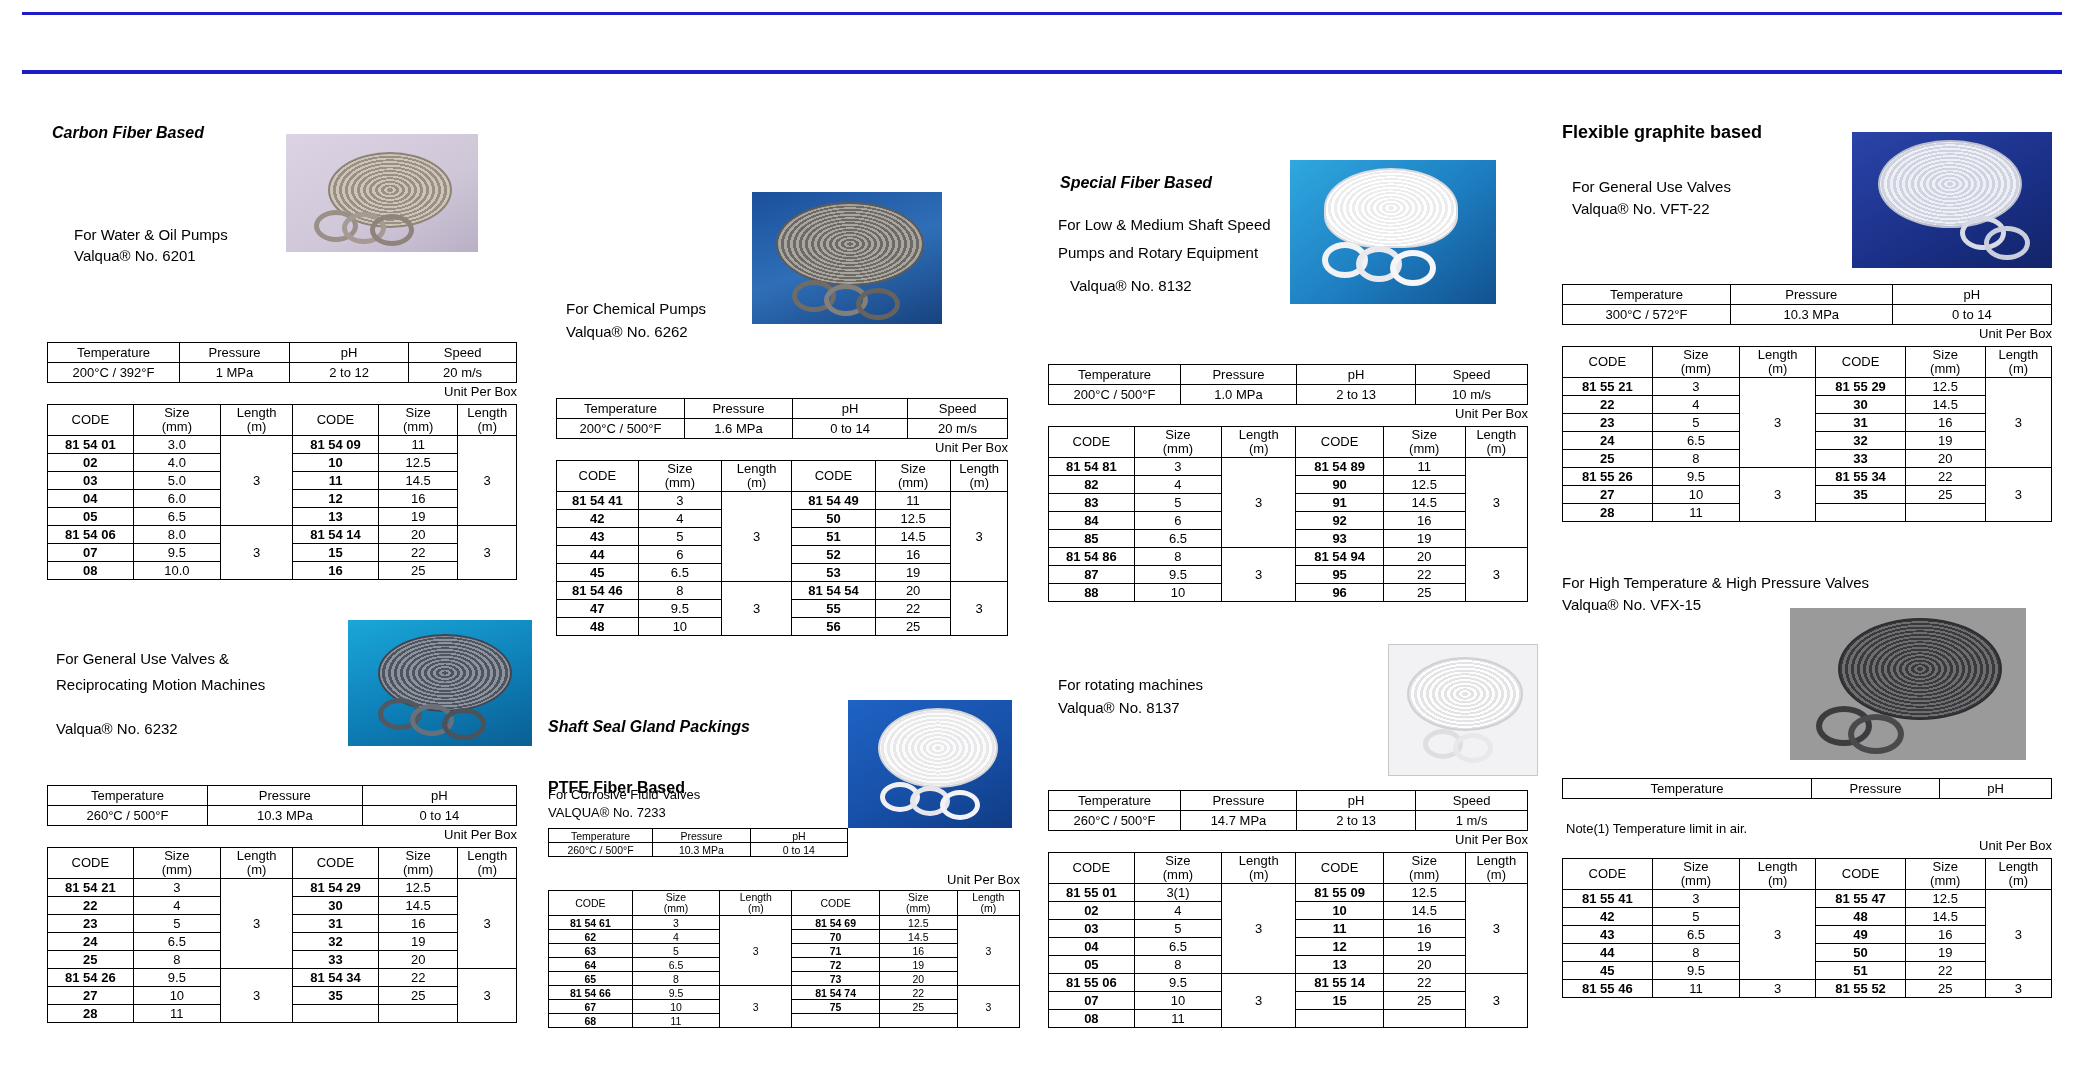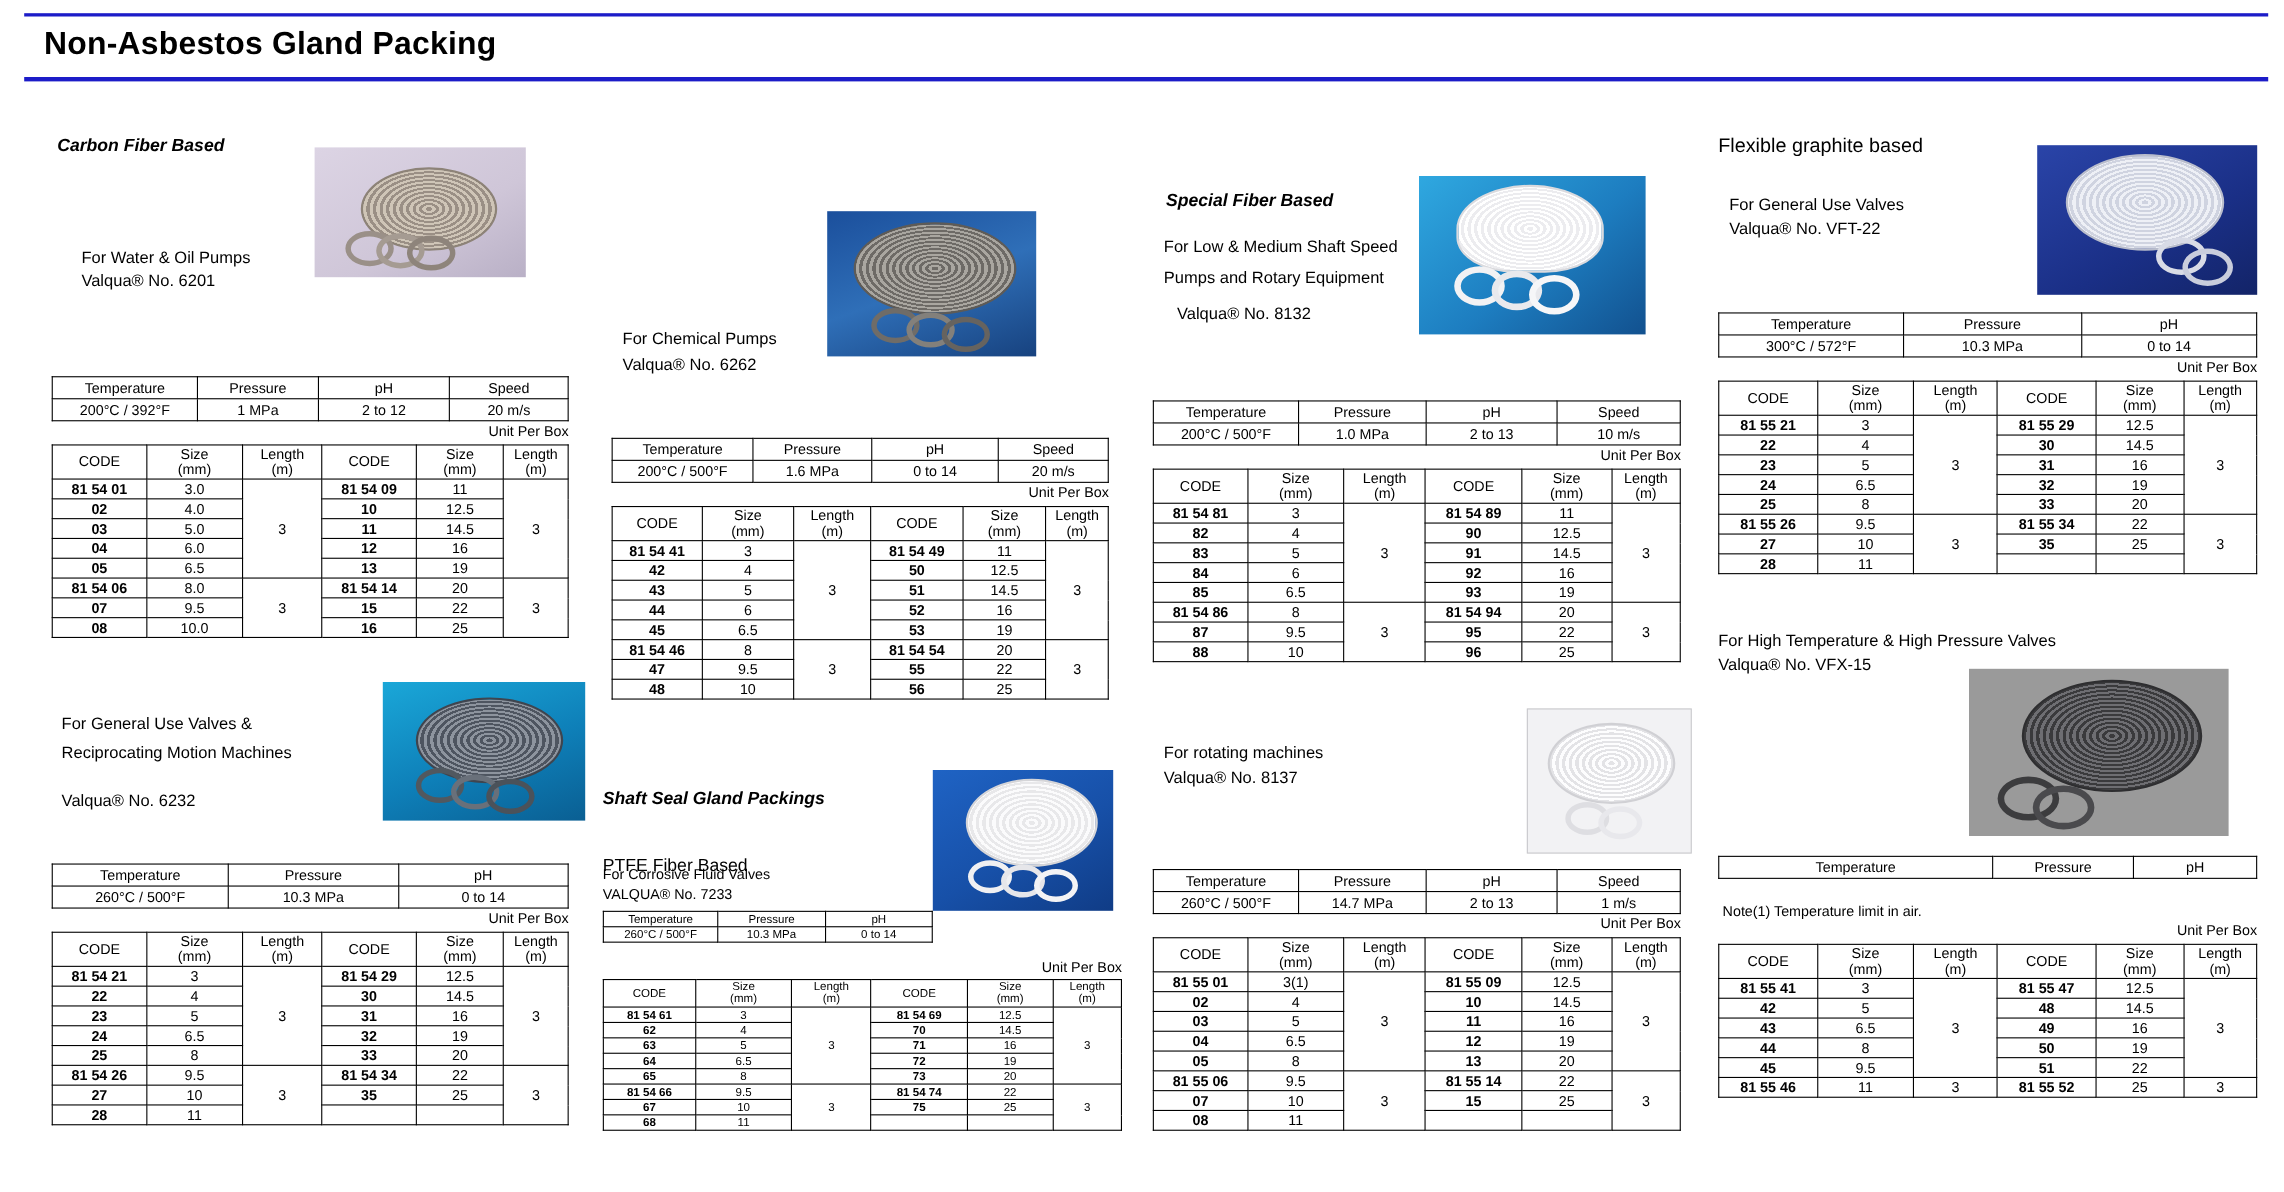--- a/index.html
+++ b/index.html
@@ -10,21 +10,21 @@
   }
   .page{position:relative;width:2076px;height:1084px;}
 
   
   .hdr-rule-top{position:absolute;left:22px;top:12px;width:2040px;height:3px;background:#1c1cc8;}
   .hdr-rule-bot{position:absolute;left:22px;top:70px;width:2040px;height:4px;background:#1c1cc8;}
   .hdr-title{position:absolute;left:40px;top:24px;font-size:29px;font-weight:bold;letter-spacing:.2px;}
 
   
   .sec-title{position:absolute;font-size:16px;font-weight:bold;font-style:italic;}
-  .sec-title-b{position:absolute;font-size:16px;font-weight:normal;}
+  .sec-title-b{position:absolute;font-size:16px;font-weight:bold;}
   .cap{position:absolute;font-size:15px;line-height:21px;}
   .cap-s{position:absolute;font-size:13px;line-height:18px;}
   .upb{position:absolute;font-size:13px;text-align:right;}
 
   
   table{border-collapse:collapse;position:absolute;background:#fff;}
   table td,table th{border:1px solid #000;font-weight:normal;text-align:center;padding:0;}
   .tprop td,.tprop th{font-size:13px;height:19px;}
   .tcode td{font-size:13px;height:17px;}
   .tcode .hd{height:30px;line-height:14px;}
@@ -36,21 +36,20 @@
   .photo{position:absolute;overflow:hidden;}
   .ph-inner{width:100%;height:100%;position:relative;}
   .coil{position:absolute;border-radius:50%;}
 </style>
 </head>
 <body>
 
 <div class="page">
 
   <div class="hdr-rule-top"></div>
-  <div class="hdr-title">Non-Asbestos Gland Packing</div>
   <div class="hdr-rule-bot"></div>
 
   <div class="sec-title" style="left:52px;top:124px;">Carbon Fiber Based</div>
 
   <div class="photo" style="left:286px;top:134px;width:192px;height:118px;background:linear-gradient(150deg,#dcd4e4,#cfc6d8 60%,#b9b0c6);">
     <div class="ph-inner">
       <div class="coil" style="left:42px;top:18px;width:120px;height:72px;background:
         repeating-radial-gradient(ellipse at 50% 50%, #9a8f85 0 3px, #cfc5b7 3px 6px);border:2px solid #8d8378;"></div>
       <div class="coil" style="left:28px;top:76px;width:34px;height:22px;border:5px solid #9a9088;background:transparent;"></div>
       <div class="coil" style="left:56px;top:78px;width:34px;height:22px;border:5px solid #a59b92;background:transparent;"></div>

